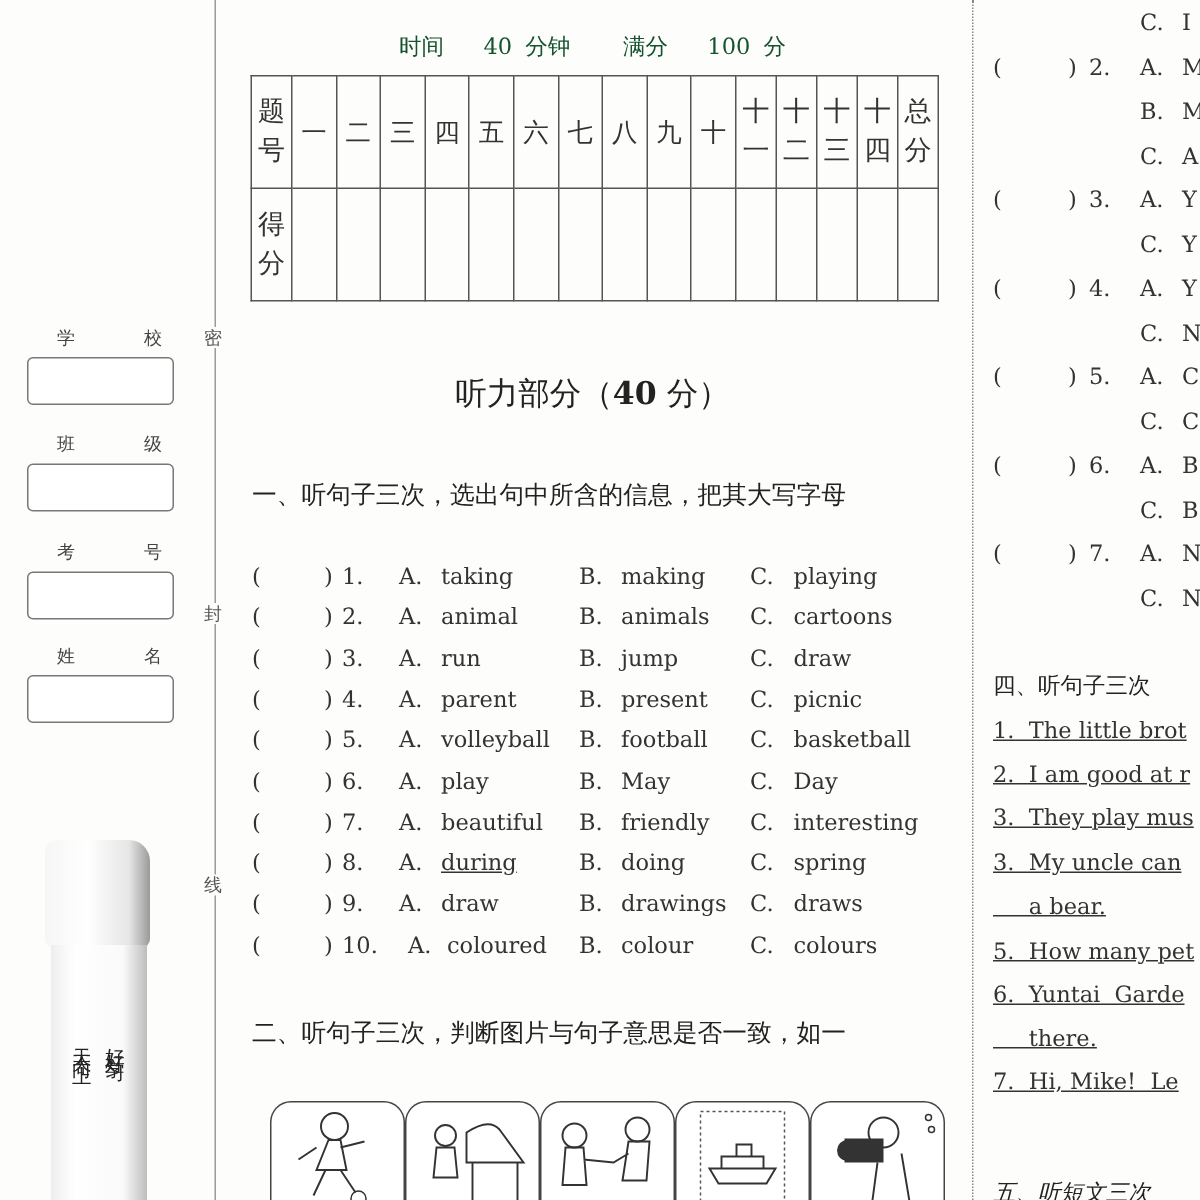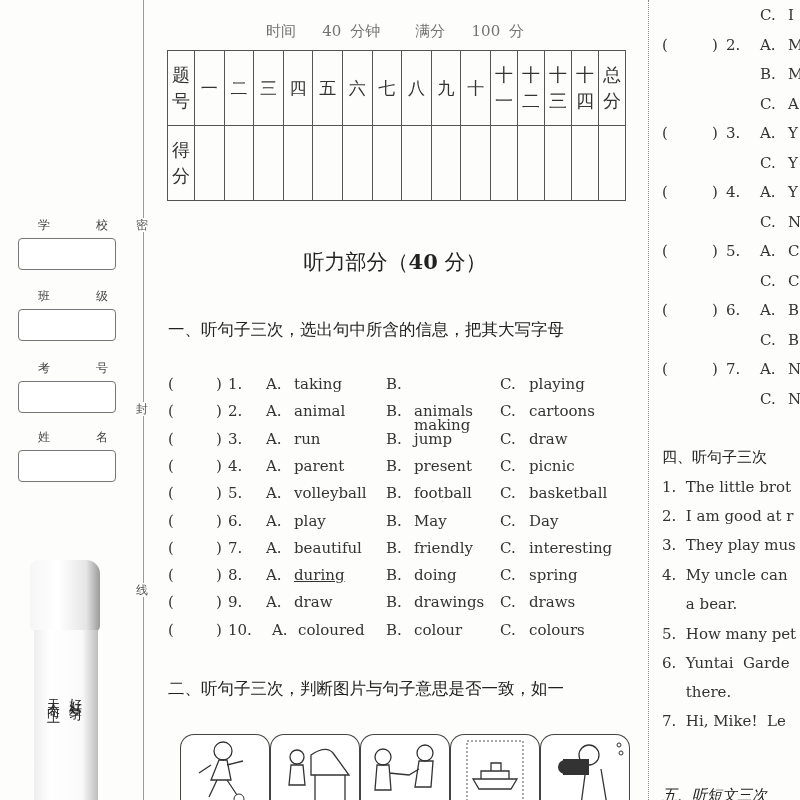--- a/index.html
+++ b/index.html
@@ -8,39 +8,39 @@
   
   .fold-line{position:absolute;left:143px;top:0;width:1px;height:800px;background:#9a9a9a;}
   .fold-mark{position:absolute;left:136px;font-size:12px;color:#555;background:#fdfdfc;line-height:14px;font-family:"DejaVu Sans",sans-serif;}
   .field-label{position:absolute;left:38px;width:70px;display:flex;justify-content:space-between;font-size:12px;color:#444;font-family:"DejaVu Sans",sans-serif;}
   .field-box{position:absolute;left:18px;width:96px;height:30px;border:1.5px solid #777;border-radius:4px;background:#fff;}
   .scroll{position:absolute;left:30px;top:560px;width:72px;height:240px;}
   .scroll .roll{position:absolute;left:0;top:0;width:70px;height:72px;background:linear-gradient(90deg,#f6f6f6,#ffffff 40%,#e6e6e6 80%,#9a9a9a);border-radius:8px 14px 6px 6px;}
   .scroll .paper{position:absolute;left:4px;top:70px;width:64px;height:170px;background:linear-gradient(90deg,#eee,#fff 25%,#fafafa 75%,#bdbdbd);}
   .scroll .motto{position:absolute;top:128px;font-size:13px;writing-mode:vertical-rl;letter-spacing:4px;color:#222;font-family:"DejaVu Serif",serif;}
   
-  .meta{position:absolute;left:160px;width:470px;top:22px;text-align:center;font-size:15px;color:#737373;word-spacing:4px;}
+  .meta{position:absolute;left:160px;width:470px;top:22px;text-align:center;font-size:15px;color:#14532d;word-spacing:4px;}
   table.score{position:absolute;left:167px;top:50px;border-collapse:collapse;width:459px;height:150px;border-radius:11px;}
   table.score td{border:1px solid #555;text-align:center;font-size:17px;color:#333;padding:0;}
   table.score td.rowh{width:26px;font-size:18px;line-height:26px;}
   .section-title{position:absolute;left:160px;width:470px;top:248px;text-align:center;font-size:21px;font-family:"DejaVu Sans",sans-serif;color:#222;}
   .section-title b{font-family:"DejaVu Serif",serif;}
   .q-head{position:absolute;left:168px;width:460px;font-size:16.5px;line-height:27px;font-family:"DejaVu Sans",sans-serif;color:#222;}
   .q-head .indent{padding-left:13px;}
   .item{position:absolute;left:168px;width:460px;height:27px;font-size:15px;color:#333;}
   .item span{position:absolute;top:0;white-space:nowrap;}
   .pics{position:absolute;left:180px;top:734px;width:450px;height:66px;display:flex;}
   .pic{width:88px;height:70px;border:1.5px solid #444;border-radius:14px 14px 0 0;border-bottom:none;margin-right:0;position:relative;background:#fff;overflow:hidden;}
   .pic svg{position:absolute;left:0;top:0;}
   
   .divider{position:absolute;left:648px;top:0;width:0;height:800px;border-left:1.5px dotted #888;}
   .r-item{position:absolute;left:660px;font-size:15px;color:#333;white-space:nowrap;}
   .r-item span{position:absolute;top:0;}
   .r-head{position:absolute;left:662px;font-size:15px;font-family:"DejaVu Sans",sans-serif;color:#222;white-space:nowrap;}
-  .r-line{position:absolute;left:662px;font-size:15px;color:#333;white-space:nowrap;}
+  .r-line{position:absolute;left:662px;font-size:15px;color:#333;white-space:nowrap;text-decoration:underline;}
 </style>
 </head>
 <body>
 
 <div class="fold-line"></div>
 <div class="fold-mark" style="top:218px;">密</div>
 <div class="fold-mark" style="top:402px;">封</div>
 <div class="fold-mark" style="top:583px;">线</div>
 
 <div class="field-label" style="top:217px;">
@@ -131,21 +131,21 @@
 </div>
 
 <div id="part1-items">
     <div class="item" style="top: 375px;">
       <span style="left: 0px;">(</span>
       <span style="left: 48px;">)</span>
       <span style="left: 60px;">1.</span>
       <span style="left: 98px;">A.</span>
       <span style="left: 126px;">taking</span>
       <span style="left: 218px;">B.</span>
-      <span style="left: 246px; margin-top: 41px;">making</span>
+      <span style="left: 246px;">making</span>
       <span style="left: 332px;">C.</span>
       <span style="left: 361px;">playing</span>
     </div>
     <div class="item" style="top: 402.3px;">
       <span style="left: 0px;">(</span>
       <span style="left: 48px;">)</span>
       <span style="left: 60px;">2.</span>
       <span style="left: 98px;">A.</span>
       <span style="left: 126px;">animal</span>
       <span style="left: 218px;">B.</span>
@@ -364,20 +364,20 @@
       <span style="left: 100px;">C.</span>
       <span style="left: 128px;">N</span>
     </div>
   </div>
 
 <div class="r-head" style="top:448px;">四、听句子三次</div>
 <div id="part4-lines">
     <div class="r-line" style="top: 478px; white-space: pre;">1.  The little brot</div>
     <div class="r-line" style="top: 507px; white-space: pre;">2.  I am good at r</div>
     <div class="r-line" style="top: 536px; white-space: pre;">3.  They play mus</div>
-    <div class="r-line" style="top: 566px; white-space: pre;">4.  My uncle can</div>
+    <div class="r-line" style="top: 566px; white-space: pre;">3.  My uncle can</div>
     <div class="r-line" style="top: 595px; white-space: pre;">     a bear.</div>
     <div class="r-line" style="top: 625px; white-space: pre;">5.  How many pet</div>
     <div class="r-line" style="top: 654px; white-space: pre;">6.  Yuntai  Garde</div>
     <div class="r-line" style="top: 683px; white-space: pre;">     there.</div>
     <div class="r-line" style="top: 712px; white-space: pre;">7.  Hi, Mike!  Le</div>
   </div>
 <div class="r-head" style="top:786px;font-style:italic;">五、听短文三次</div>
 
 </body></html>

